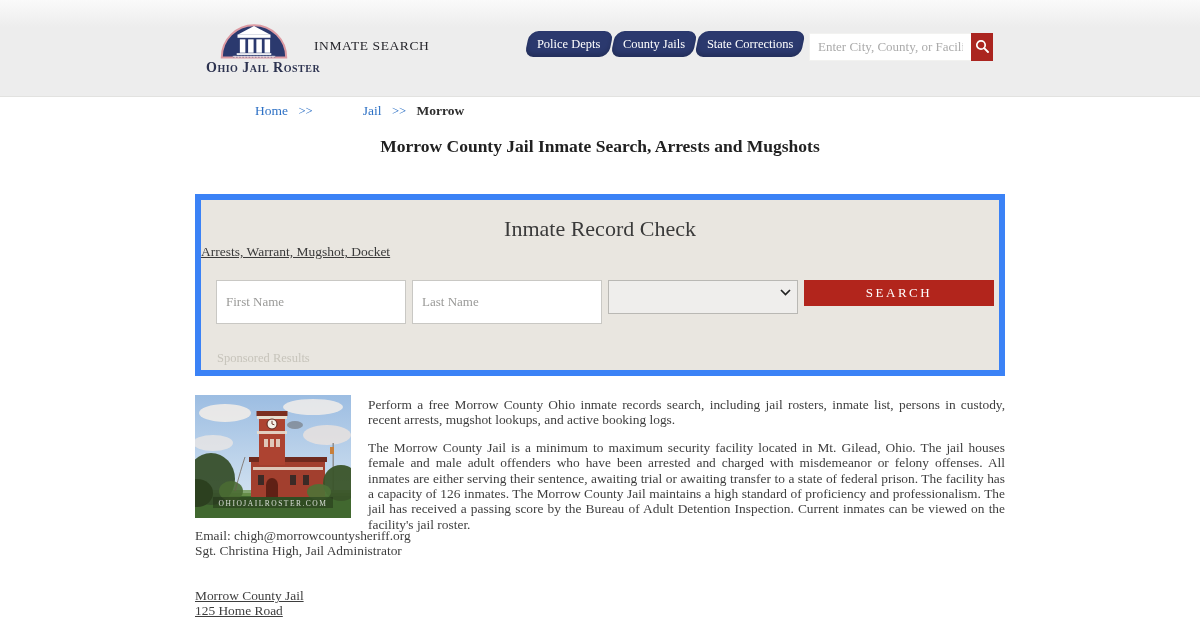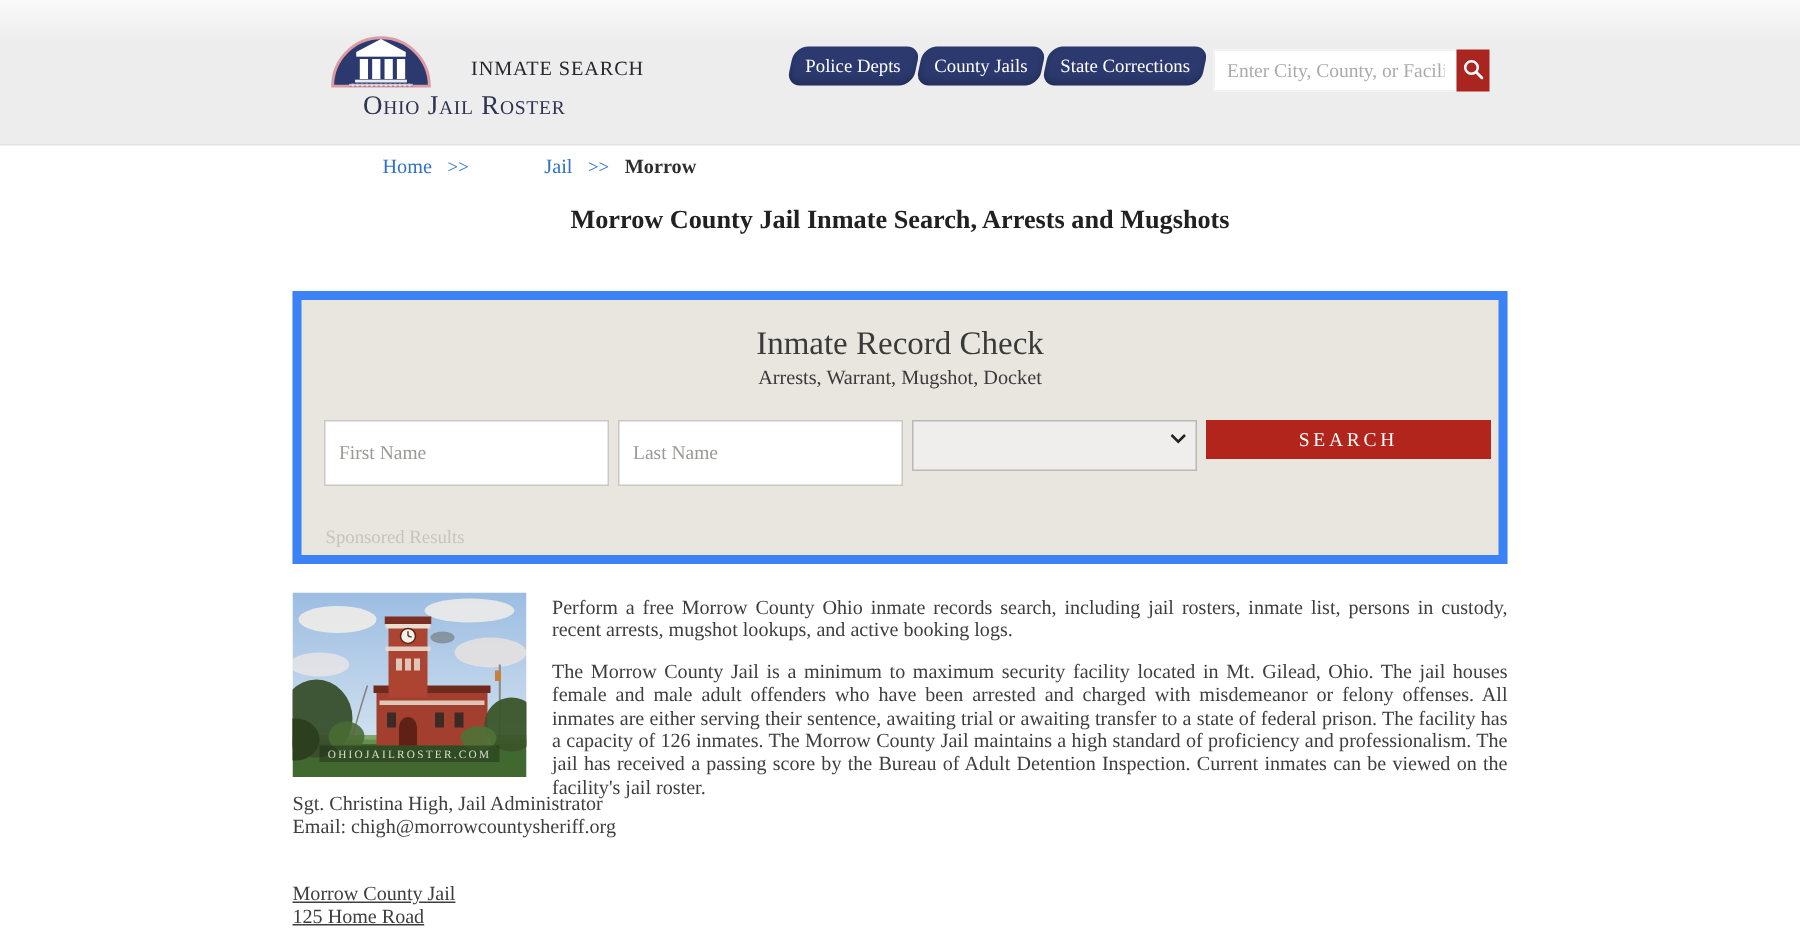--- a/index.html
+++ b/index.html
@@ -11,22 +11,22 @@
 
   
   .site-header {
     position:absolute; top:0; left:0; width:1200px; height:97px;
     background:linear-gradient(180deg,#fafafa 0%, #ededed 28%);
     border-bottom:1px solid #e2e2e0;
   }
   .logo { position:absolute; left:206px; top:15px; width:96px; text-align:center; }
   .logo svg { display:block; margin:0 auto; }
   .logo-caption {
-    margin-top:1px; font-variant:small-caps; font-size:18px; letter-spacing:.5px;
-    color:#2d3350; white-space:nowrap; font-weight:normal;margin-left:36px;
+    margin-top:1px; font-variant:small-caps; font-size:14px; letter-spacing:.5px;
+    color:#2d3350; white-space:nowrap; font-weight:bold;
   }
   .tagline {
     position:absolute; left:314px; top:38px; font-size:13.5px; letter-spacing:.6px;
     color:#26262c;
   }
   .main-nav { position:absolute; left:527px; top:31px; display:flex; }
   .nav-tab {
     height:26px; margin-right:2px; background:#2b396e; border:none; cursor:pointer;
     border-radius:9px; transform:skewX(-12deg);
     display:flex; align-items:center; padding:0 10px;
@@ -57,21 +57,21 @@
     position:absolute; top:136px; left:0; width:1200px; text-align:center;
     font-size:17.5px; font-weight:bold; color:#212121;
   }
 
   
   .record-box {
     position:absolute; left:195px; top:194px; width:810px; height:182px;
     background:#e9e6e0; border:6px solid #3b82f6;
   }
   .record-title { text-align:center; margin-top:16px; font-size:22px; color:#3a3a3a; }
-  .record-subtitle { text-align:center; margin-top:2px; font-size:13.5px; color:#3a3a3a; }
+  .record-subtitle { margin-top:2px; font-size:13.5px; color:#3a3a3a;text-decoration:underline; }
   .record-form { display:flex; gap:6px; margin:20px 15px 0 15px; }
   .record-form input {
     flex:0 0 190px; width:190px; height:44px; border:1px solid #c9c8c4;
     background:#fff; padding:0 9px; font-family:"Liberation Serif", serif;
     font-size:13px; color:#333; outline:none;
   }
   .record-form input::placeholder { color:#9a9a98; }
   .select-wrap { position:relative; flex:0 0 190px; width:190px; }
   .select-wrap select {
     width:190px; height:26px; border:1px solid #b9b8b4; background:#efeeec;
@@ -231,22 +231,22 @@
       </svg>
     </span>
 
     <div class="article-text">
       <p>Perform a free Morrow County Ohio inmate records search, including jail rosters, inmate list, persons in custody, recent arrests, mugshot lookups, and active booking logs.</p>
       <p>The Morrow County Jail is a minimum to maximum security facility located in Mt. Gilead, Ohio. The jail houses female and male adult offenders who have been arrested and charged with misdemeanor or felony offenses. All inmates are either serving their sentence, awaiting trial or awaiting transfer to a state of federal prison. The facility has a capacity of 126 inmates. The Morrow County Jail maintains a high standard of proficiency and professionalism. The jail has received a passing score by the Bureau of Adult Detention Inspection. Current inmates can be viewed on the facility's jail roster.</p>
     </div>
   </div>
 
   <div class="contact">
+    <div>Email: chigh@morrowcountysheriff.org</div>
     <div>Sgt. Christina High, Jail Administrator</div>
-    <div>Email: chigh@morrowcountysheriff.org</div>
     <div class="block2">
       <div>Morrow County Jail</div>
       <div>125 Home Road</div>
       <div>Mt. Gilead, OH 70185</div>
     </div>
   </div>
 
 </div>
 
 </body></html>

